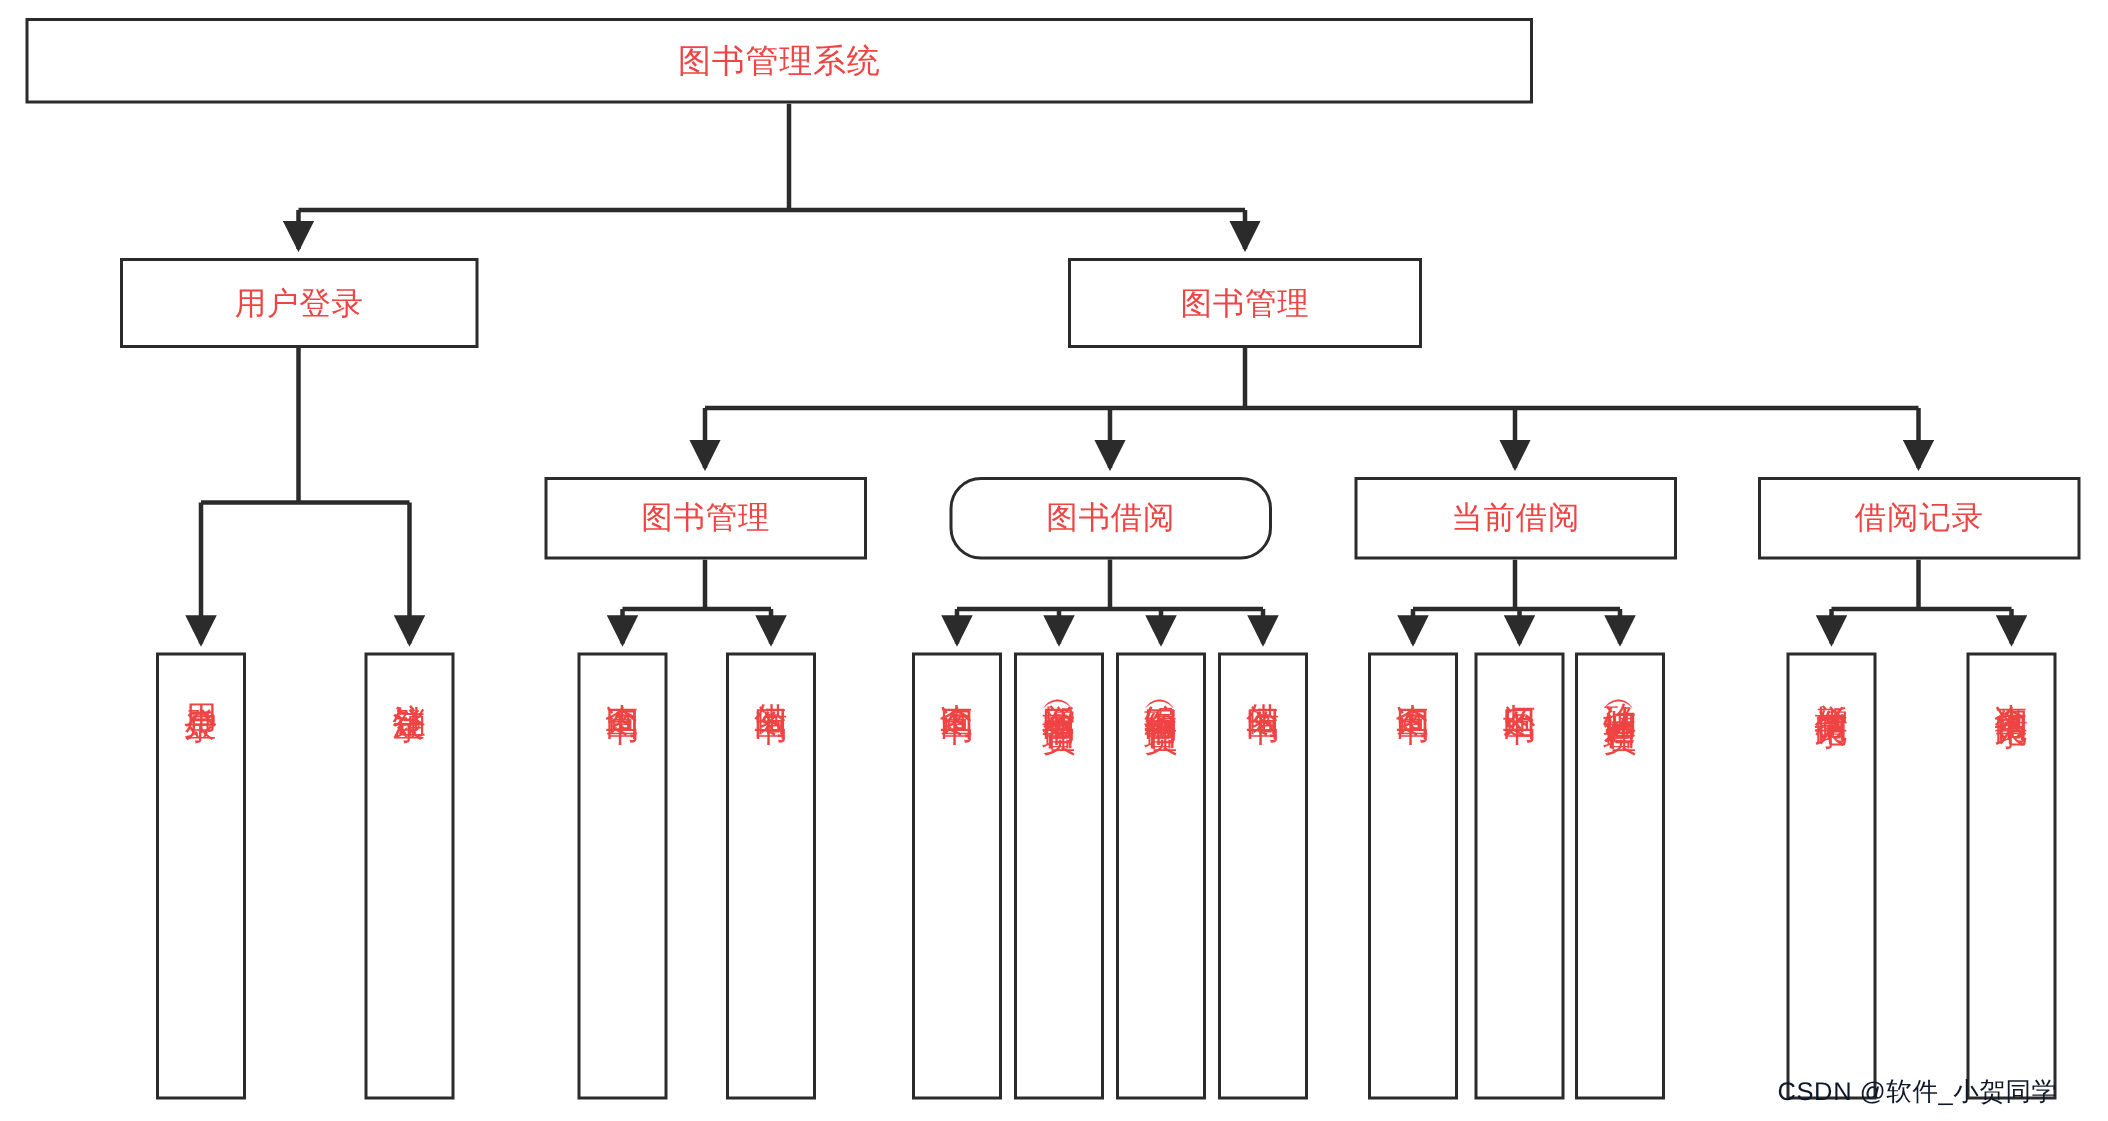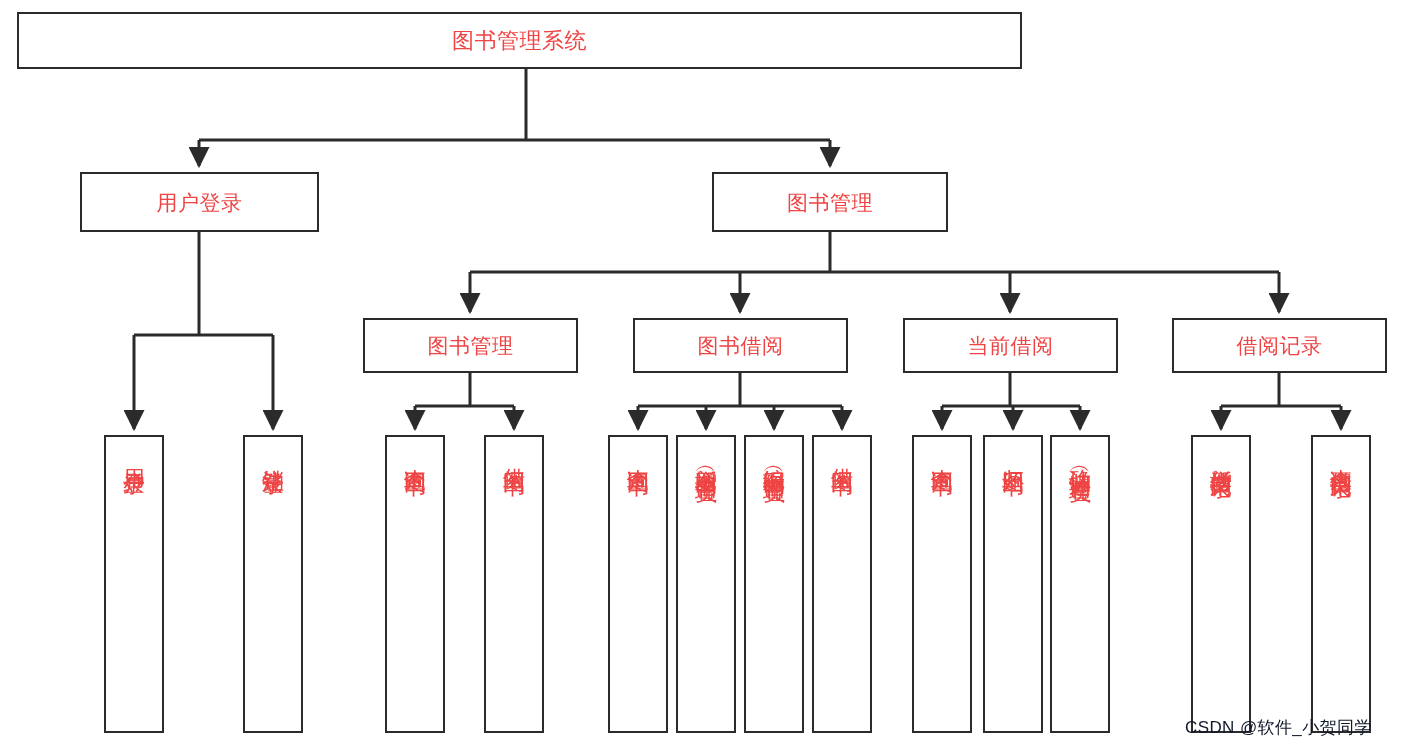--- a/index.html
+++ b/index.html
@@ -132,21 +132,21 @@
   <div class="node h-node" style="left:80px; top:172px; width:239px; height:60px;">
     <span class="lbl">用户登录</span>
   </div>
   <div class="node h-node" style="left:712px; top:172px; width:236px; height:60px;">
     <span class="lbl">图书管理</span>
   </div>
 
   <div class="node h-node" style="left:363px; top:318px; width:215px; height:55px;">
     <span class="lbl">图书管理</span>
   </div>
-  <div class="node h-node" style="left:633px; top:318px; width:215px; height:55px;">
+  <div class="node h-node" style="left:633px; top:318px; width:215px; height:55px;border-radius:21px;">
     <span class="lbl">图书借阅</span>
   </div>
   <div class="node h-node" style="left:1172px; top:318px; width:215px; height:55px;">
     <span class="lbl">借阅记录</span>
   </div>
   <div class="node h-node" style="left:903px; top:318px; width:215px; height:55px;">
     <span class="lbl">当前借阅</span>
   </div>
 
   <div class="node v-node" style="left:104px; top:435px; width:60px; height:298px;">

